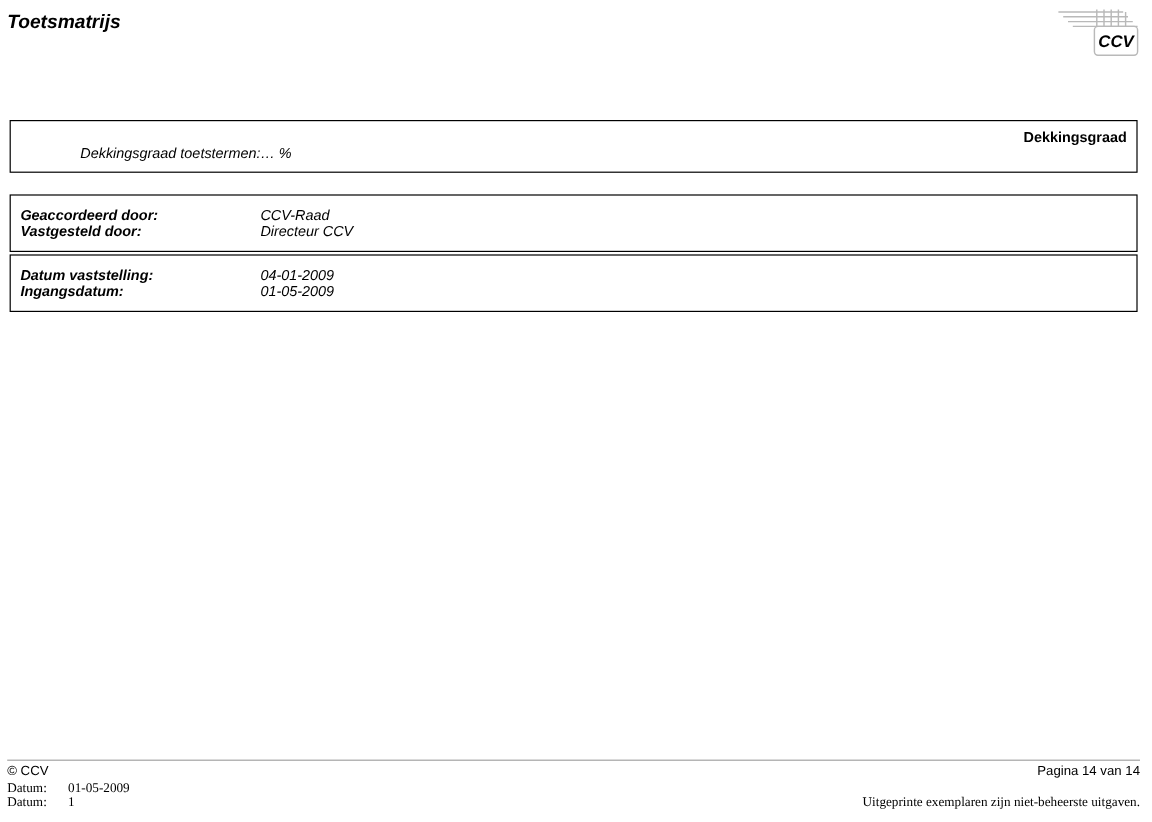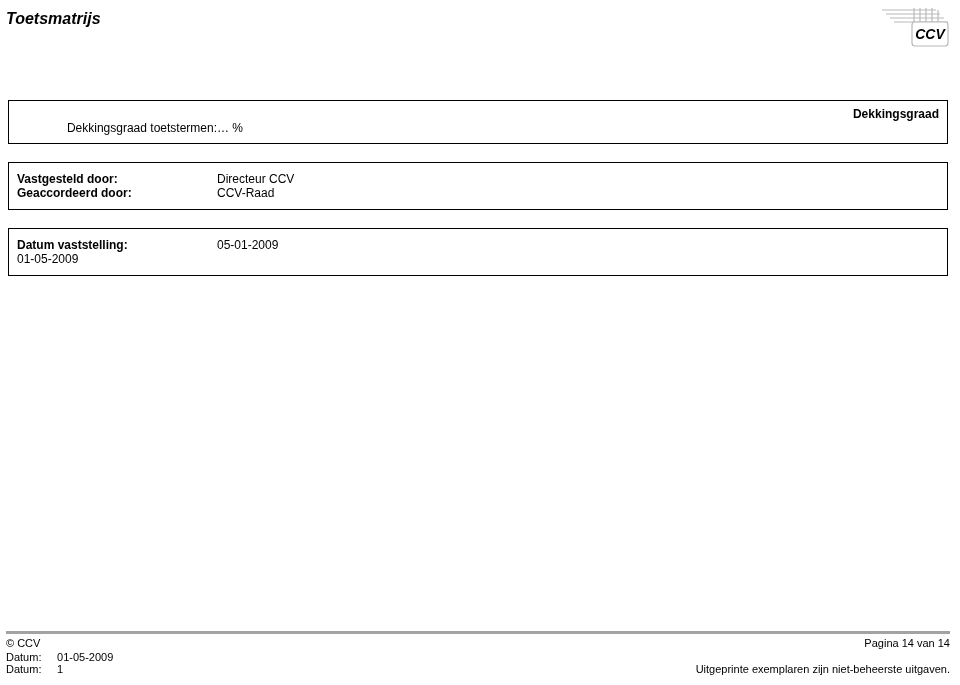--- a/index.html
+++ b/index.html
@@ -4,28 +4,28 @@
   <style>
     * { box-sizing: border-box; margin: 0; padding: 0; }
     html, body { width: 960px; height: 685px; font-family: Arial, Helvetica, sans-serif; color: #000; background: #fff; font-size: 12px; }
     .page { position: relative; width: 960px; height: 685px; padding: 6px 10px 28px 6px; }
     .header-row { display: flex; justify-content: space-between; align-items: flex-start; height: 50px; }
     .title { font-size: 16px; font-weight: bold; font-style: italic; padding-top: 4px; }
     .logo { width: 80px; height: 44px; }
     .section-box { border: 1px solid #000; padding: 6px 8px 8px 8px; margin: 0 2px; }
     .dekkingsgraad-box { margin-top: 44px; text-align: right; }
     .bold { font-weight: bold; }
-    .row { display: flex; }
+    .row { display: flex; font-style: italic; }
     .klabel { width: 200px; }
     .klabel-wide { width: 200px; }
     .approve-box { margin-top: 18px; padding-top: 9px; padding-bottom: 9px; }
-    .dates-box { margin-top: 18px; padding-top: 9px; padding-bottom: 9px; }
-    .footer { position: absolute; left: 6px; right: 10px; bottom: 10px; border-top: 3px solid #a3a3a3; padding-top: 3px; font-size: 11px; }
+    .dates-box { margin-top: 2px; padding-top: 9px; padding-bottom: 9px; }
+    .footer { position: absolute; left: 6px; right: 10px; bottom: 10px; border-top: 1px solid #a3a3a3; padding-top: 3px; font-size: 11px; }
     .footer-top { display: flex; justify-content: space-between; }
-    .footer-bottom { display: flex; justify-content: space-between; margin-top: 2px; }
+    .footer-bottom { display: flex; justify-content: space-between; margin-top: 2px; font-family: Liberation Serif, serif; }
     .footer-label { width: 48px; display: inline-block; }
     .footer-right { }
   </style>
 </head>
 <body>
 
 <div class="page">
 
   <div class="header-row">
     <div class="title">Toetsmatrijs</div>
@@ -51,35 +51,36 @@
   <div class="section-box dekkingsgraad-box">
     <div class="bold">Dekkingsgraad</div>
     <div class="row">
       <div class="klabel-wide">Dekkingsgraad toetstermen:</div>
       <div>… %</div>
     </div>
   </div>
 
   <div class="section-box approve-box">
     <div class="row">
+      <div class="bold klabel">Geaccordeerd door:</div>
+      <div>CCV-Raad</div>
+    </div>
+    <div class="row">
       <div class="bold klabel">Vastgesteld door:</div>
       <div>Directeur CCV</div>
-    </div>
-    <div class="row">
-      <div class="bold klabel">Geaccordeerd door:</div>
-      <div>CCV-Raad</div>
     </div>
   </div>
 
   <div class="section-box dates-box">
     <div class="row">
       <div class="bold klabel">Datum vaststelling:</div>
-      <div>05-01-2009</div>
+      <div>04-01-2009</div>
     </div>
     <div class="row">
+      <div class="bold klabel">Ingangsdatum:</div>
       <div>01-05-2009</div>
     </div>
   </div>
 
   <div class="footer">
     <div class="footer-top">
       <div>© CCV</div>
       <div class="footer-right">Pagina 14 van 14</div>
     </div>
     <div class="footer-bottom">

